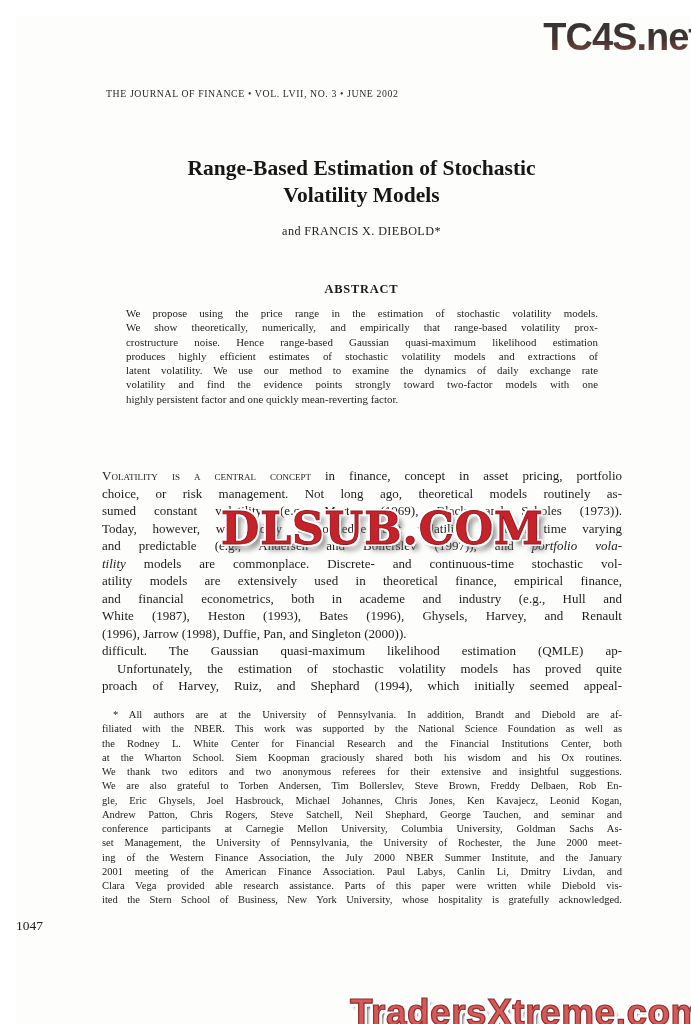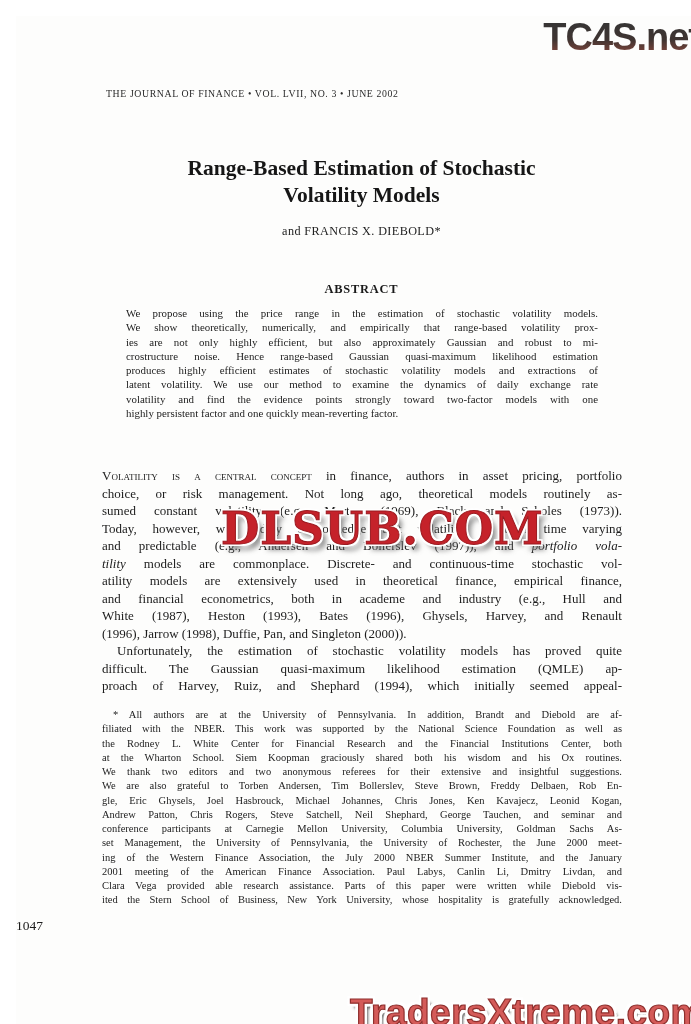--- a/index.html
+++ b/index.html
@@ -97,41 +97,40 @@
 
   <div class="authors-block">
     <div class="ln">and FRANCIS X. DIEBOLD*</div>
   </div>
 
   <div class="abstract-head">ABSTRACT</div>
 
   <div class="abstract-block">
     <div class="ln j">We propose using the price range in the estimation of stochastic volatility models.</div>
     <div class="ln j">We show theoretically, numerically, and empirically that range-based volatility prox-</div>
-    <div class="ln j">ies are not only highly efficient, but also approximately Gaussian and robust to mi-</div>
     <div class="ln j">crostructure noise. Hence range-based Gaussian quasi-maximum likelihood estimation</div>
     <div class="ln j">produces highly efficient estimates of stochastic volatility models and extractions of</div>
     <div class="ln j">latent volatility. We use our method to examine the dynamics of daily exchange rate</div>
     <div class="ln j">volatility and find the evidence points strongly toward two-factor models with one</div>
     <div class="ln last">highly persistent factor and one quickly mean-reverting factor.</div>
   </div>
 
   <div class="body-block">
-    <div class="ln j"><span class="sc">Volatility is a central concept</span><span> in finance, authors in asset pricing, portfolio</span></div>
+    <div class="ln j"><span class="sc">Volatility is a central concept</span><span> in finance, concept in asset pricing, portfolio</span></div>
     <div class="ln j">choice, or risk management. Not long ago, theoretical models routinely as-</div>
     <div class="ln j">sumed constant volatility (e.g., Merton (1969), Black and Scholes (1973)).</div>
     <div class="ln j">Today, however, we widely acknowledge that volatility is both time varying</div>
     <div class="ln j"><span>and predictable (e.g., Andersen and Bollerslev (1997)), and </span><span class="it">portfolio vola-</span></div>
     <div class="ln j"><span class="it">tility</span><span> models are commonplace. Discrete- and continuous-time stochastic vol-</span></div>
     <div class="ln j">atility models are extensively used in theoretical finance, empirical finance,</div>
     <div class="ln j">and financial econometrics, both in academe and industry (e.g., Hull and</div>
     <div class="ln j">White (1987), Heston (1993), Bates (1996), Ghysels, Harvey, and Renault</div>
     <div class="ln last">(1996), Jarrow (1998), Duffie, Pan, and Singleton (2000)).</div>
+    <div class="ln j">difficult. The Gaussian quasi-maximum likelihood estimation (QMLE) ap-</div>
     <div class="ln j indent">Unfortunately, the estimation of stochastic volatility models has proved quite</div>
-    <div class="ln j">difficult. The Gaussian quasi-maximum likelihood estimation (QMLE) ap-</div>
     <div class="ln j">proach of Harvey, Ruiz, and Shephard (1994), which initially seemed appeal-</div>
   </div>
 
   <div class="footnote-block">
     <div class="ln j indent-sm">* All authors are at the University of Pennsylvania. In addition, Brandt and Diebold are af-</div>
     <div class="ln j">filiated with the NBER. This work was supported by the National Science Foundation as well as</div>
     <div class="ln j">the Rodney L. White Center for Financial Research and the Financial Institutions Center, both</div>
     <div class="ln j">at the Wharton School. Siem Koopman graciously shared both his wisdom and his Ox routines.</div>
     <div class="ln j">We thank two editors and two anonymous referees for their extensive and insightful suggestions.</div>
     <div class="ln j">We are also grateful to Torben Andersen, Tim Bollerslev, Steve Brown, Freddy Delbaen, Rob En-</div>

